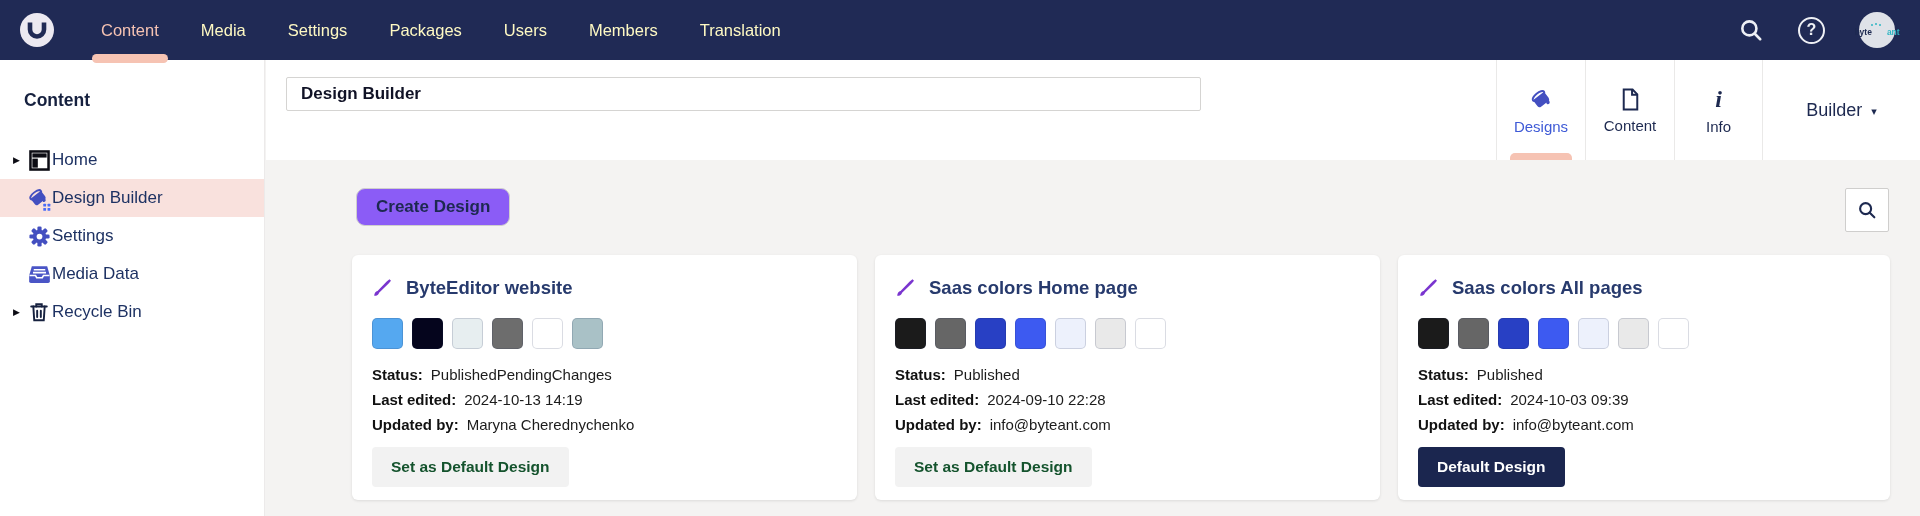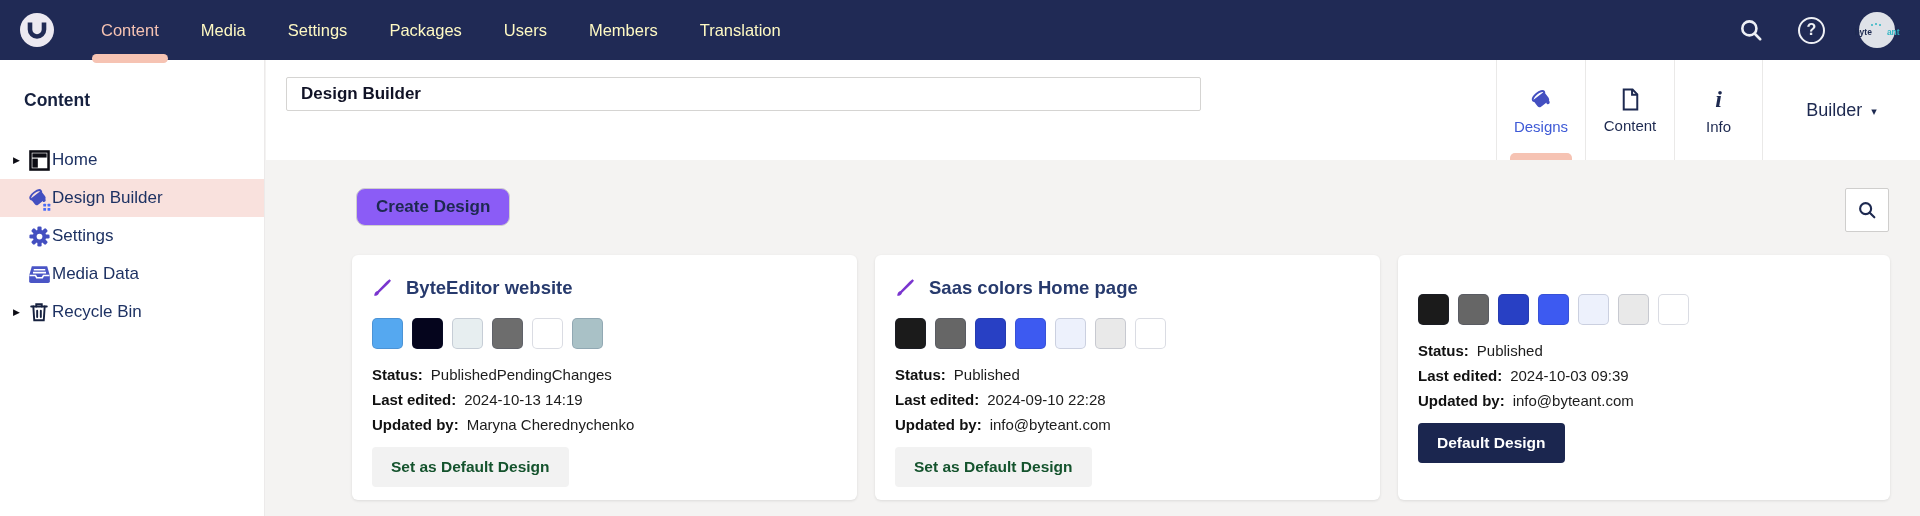--- a/index.html
+++ b/index.html
@@ -312,20 +312,26 @@
           </div>
         <div class="info-line">
             <span class="info-label">Updated by:</span>
             <span>info@byteant.com</span>
           </div>
       </div>
       <button class="card-btn secondary">Set as Default Design</button>
     </div>
 
     <div class="card">
+      <div class="card-title-row">
+        <svg viewBox="0 0 24 24" width="21" height="21">
+          <path fill="#7a35cf" d="M2.5 21.5c.2-3.2 1.6-4.8 3.8-5.4L16.8 5.2l3.2-2.7 1.7 1.7-2.7 3.2L8.1 17.9c-.5 2.3-2.2 3.5-5.6 3.6z"></path>
+        </svg>
+        <span class="card-title">Saas colors All pages</span>
+      </div>
       <div class="swatches">
 
       <span class="swatch" style="background: rgb(27, 27, 27);"></span>
           <span class="swatch" style="background: rgb(102, 102, 102);"></span>
           <span class="swatch" style="background: rgb(40, 64, 196);"></span>
           <span class="swatch" style="background: rgb(61, 90, 241);"></span>
           <span class="swatch" style="background: rgb(237, 241, 252);"></span>
           <span class="swatch" style="background: rgb(233, 233, 233);"></span>
           <span class="swatch" style="background: rgb(255, 255, 255);"></span>
         </div>

